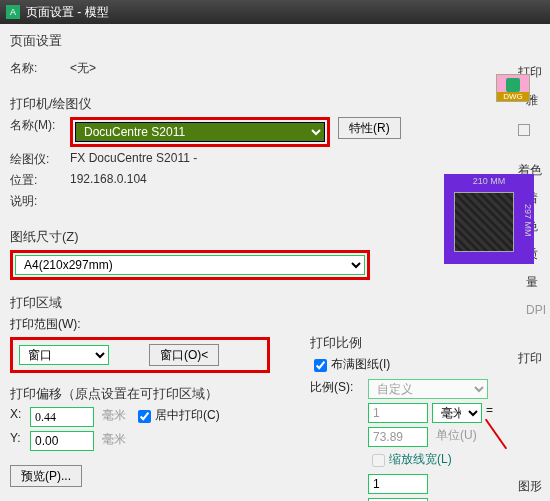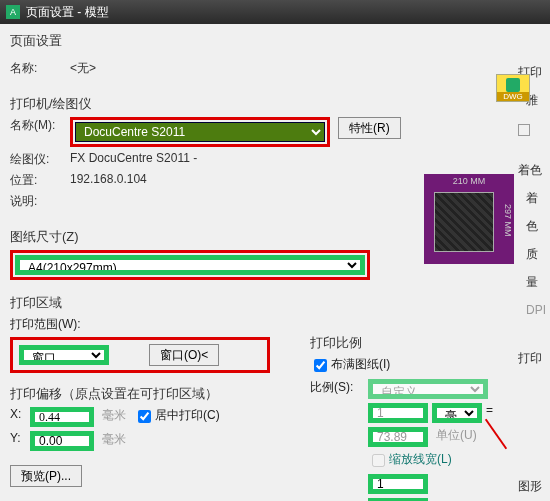--- a/index.html
+++ b/index.html
@@ -6,27 +6,27 @@
   html, body { margin: 0; padding: 0; }
   body { width: 550px; height: 501px; background: #f0f0f0; font-size: 12px; color: #222; overflow: hidden; }
   .titlebar { height: 24px; background: linear-gradient(#4a4a4a,#2a2a2a); color: #fff; display: flex; align-items: center; padding: 0 6px; font-size: 12px; }
   .titlebar .appicon { width: 14px; height: 14px; background: #2a6; margin-right: 6px; font-size: 9px; display:flex; align-items:center; justify-content:center; color:#fff; }
   .content { padding: 8px 10px; position: relative; }
   .section-title { font-size: 13px; color: #333; }
   .row { display: flex; align-items: flex-start; margin: 4px 0; }
   .lbl { min-width: 60px; color: #333; }
   .val { color: #333; }
   .redbox { border: 3px solid #d00; padding: 2px; }
-  select, input[type=text] { border: 5px solid #22c55e; background: #fff; font-size: 12px; height: 20px; padding: 0 4px; }
+  select, input[type=text] { border: 1px solid #22c55e; background: #fff; font-size: 12px; height: 20px; padding: 0 4px; }
   button { border: 1px solid #888; background: #eee; font-size: 12px; height: 22px; padding: 0 10px; cursor: pointer; }
   .printer-select { width: 250px; background: #4d7c0f; color: #fff; border: 1px solid #003; }
-  .dwg-badge { position: absolute; right: 20px; top: 50px; width: 34px; height: 28px; background: #fde047; border: 1px solid #aa8; display:flex; flex-direction:column; align-items:center; justify-content:flex-end; }
+  .dwg-badge { position: absolute; right: 20px; top: 50px; width: 34px; height: 28px; background: #f9a8d4; border: 1px solid #aa8; display:flex; flex-direction:column; align-items:center; justify-content:flex-end; }
   .dwg-badge .top { width: 14px; height: 14px; background: #2a6; border-radius: 2px; }
   .dwg-badge .txt { font-size: 8px; background:#c90; color:#fff; width:100%; text-align:center; }
-  .preview { position: absolute; right: 36px; top: 150px; width: 90px; height: 90px; background: #701a75; color: #ccc; font-size: 9px; display:flex; align-items:flex-start; justify-content:center; padding-top:2px; }
+  .preview { position: absolute; right: 16px; top: 150px; width: 90px; height: 90px; background: #6d28d9; color: #ccc; font-size: 9px; display:flex; align-items:flex-start; justify-content:center; padding-top:2px; }
   .preview .page { position: absolute; top: 18px; left: 10px; width: 60px; height: 60px; border:1px solid #aaa; background: repeating-linear-gradient(45deg,#333,#333 3px,#222 3px,#222 6px); }
   .checkbox { margin-right: 4px; }
   .rightcol { position: absolute; left: 310px; top: 310px; width: 220px; }
   .rightlabels { position: absolute; right: 2px; top: 34px; width: 30px; font-size: 12px; line-height: 28px; color:#333; }
   .redline { position:absolute; width:36px; height:2px; background:#d00; transform:rotate(55deg); }
 </style>
 </head>
 <body>
 
 <div class="titlebar">

